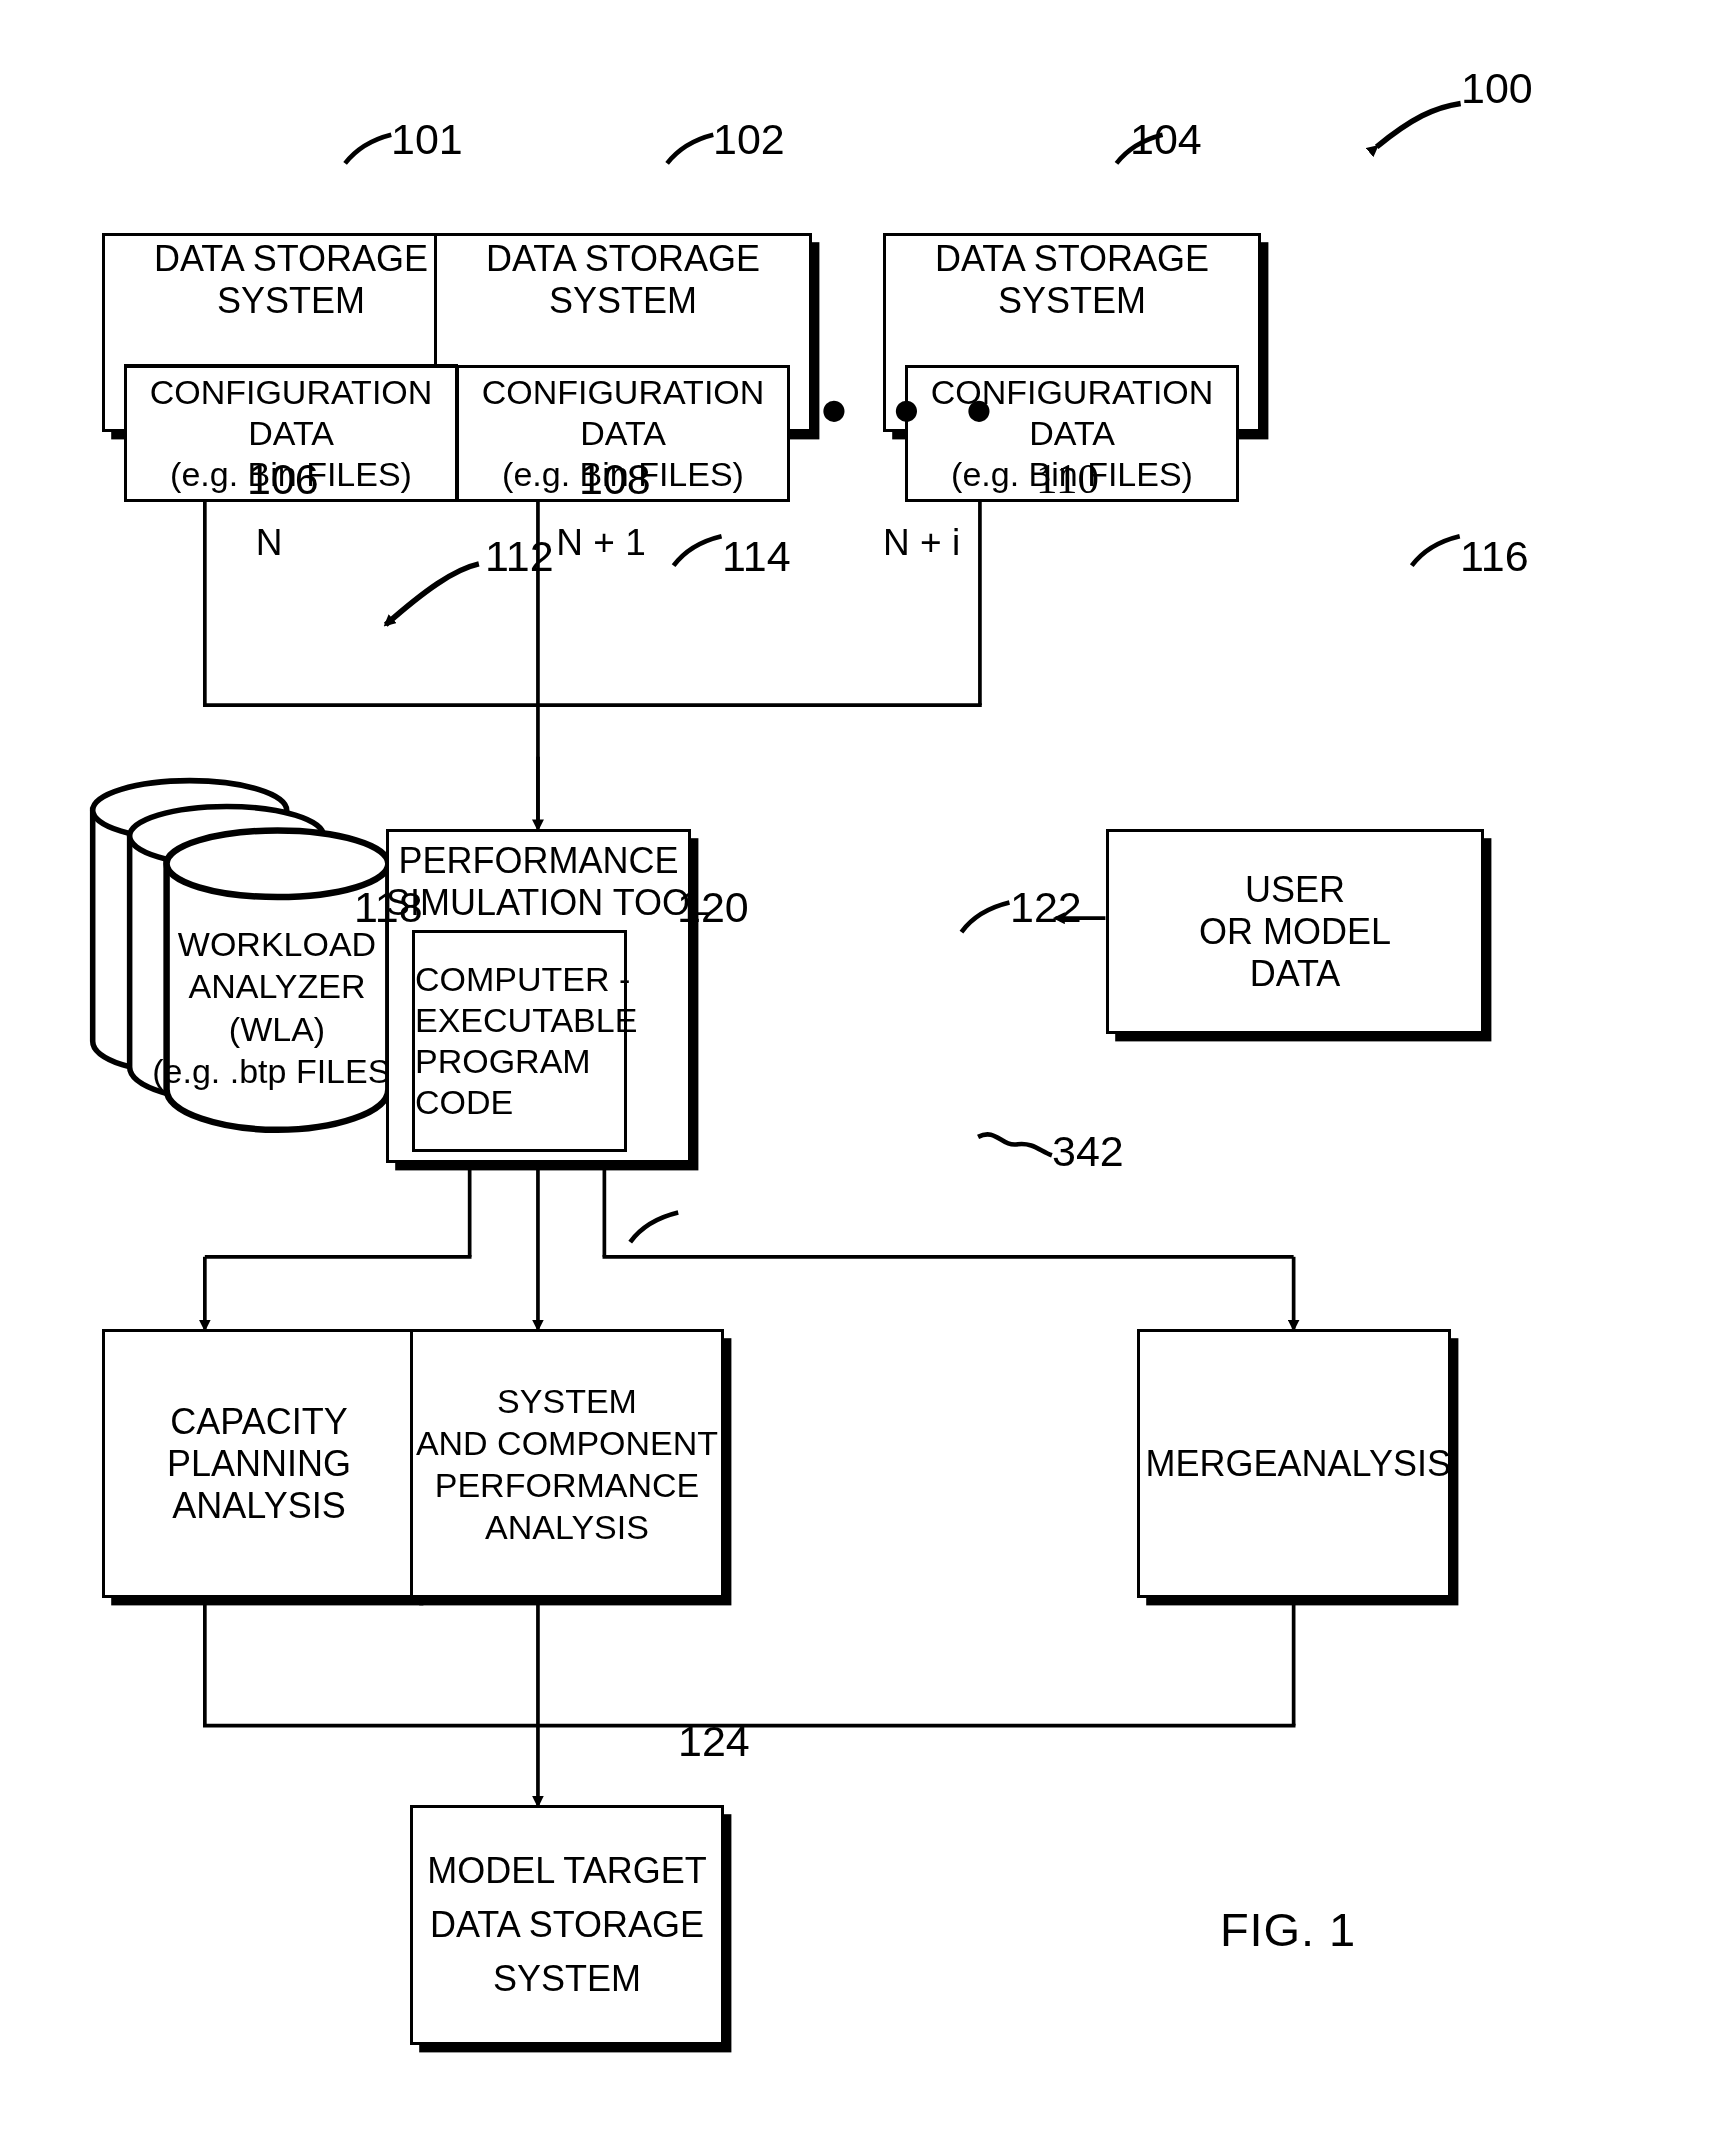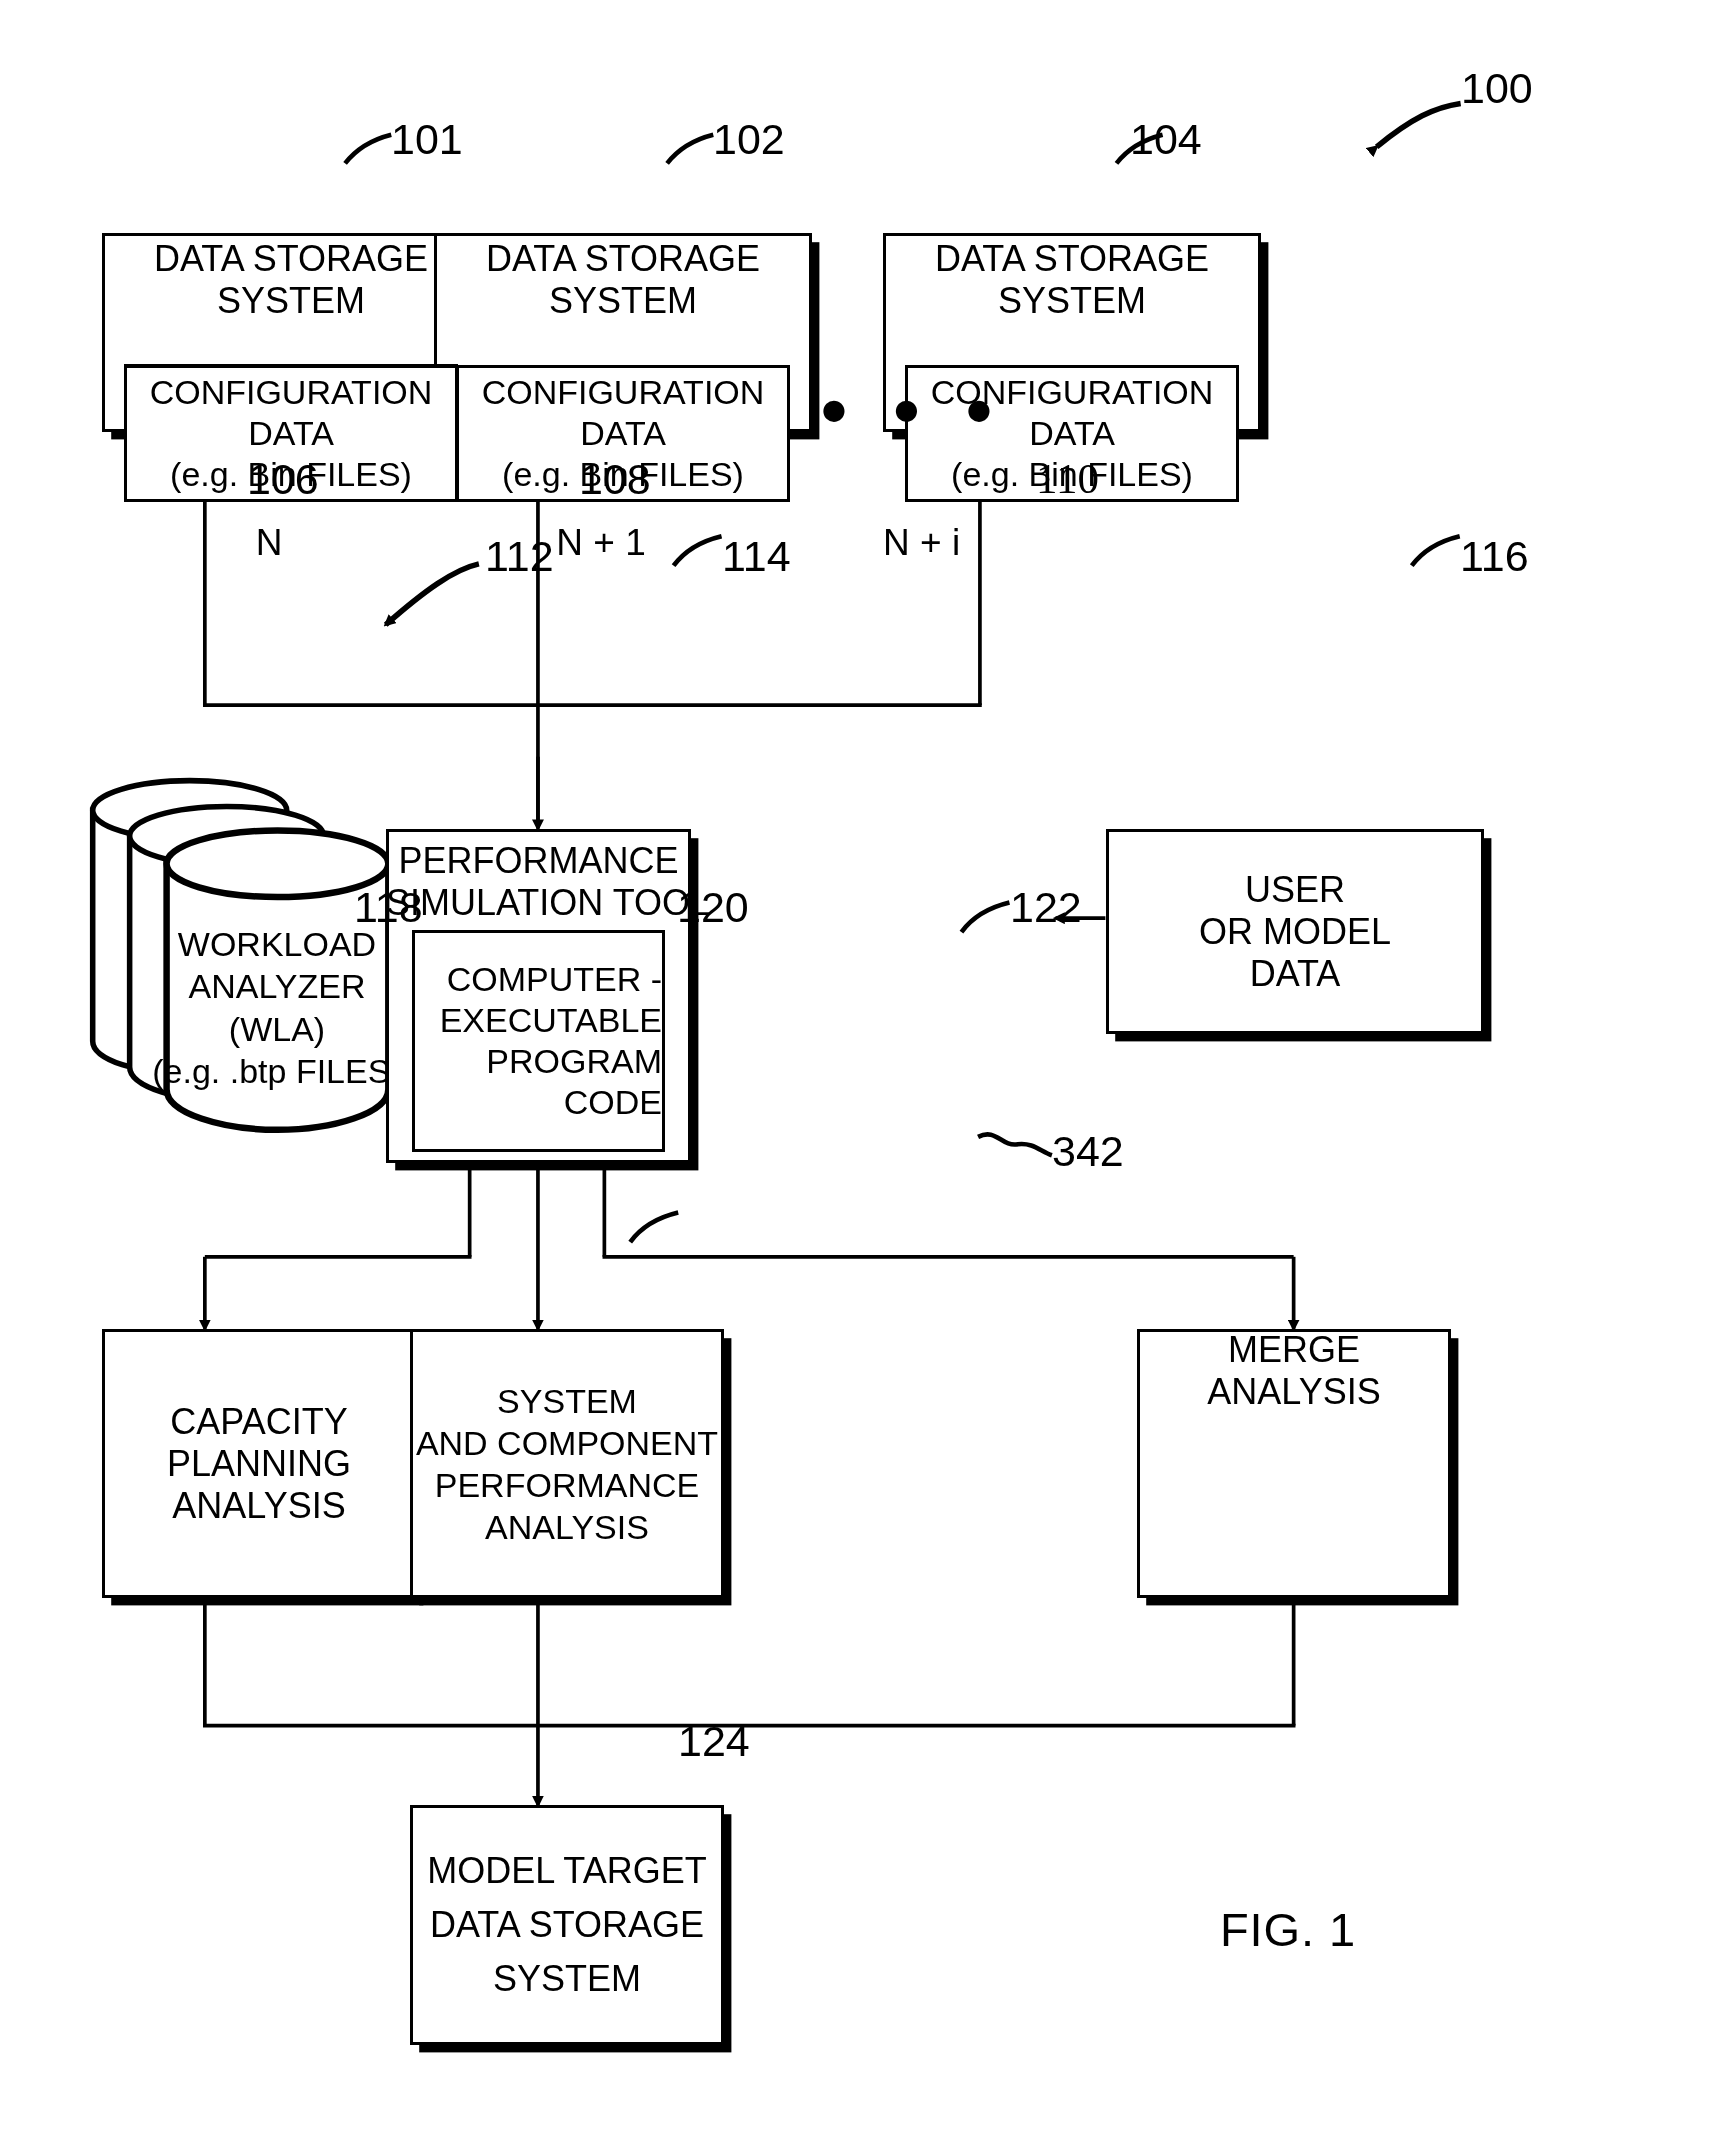--- a/index.html
+++ b/index.html
@@ -241,22 +241,22 @@
     <div class="cyl-text" style="left:78px; top:244px; width:222px;">(WLA)</div>
     <div class="cyl-text" style="left:55px; top:286px; width:268px;">(e.g. .btp FILES)</div>
   </div>
   <div class="ref-num" style="left:485px; top:533px;">112</div>
 
   <div class="pbox" style="left:386px; top:829px; width:305px; height:334px;"></div>
   <div class="abs" style="left:386px; top:840px; width:305px; text-align:center;">
     <div class="title-line">PERFORMANCE</div>
     <div class="title-line">SIMULATION TOOL</div>
   </div>
-  <div class="abs" style="left:412px; top:930px; width:253px; height:222px; border:3.7px solid #000; background:#fff;
-              display:flex; flex-direction:column; justify-content:center; align-items:flex-end;">
+  <div class="abs" style="left:412px; top:930px; width:215px; height:222px; border:3.7px solid #000; background:#fff;
+              display:flex; flex-direction:column; justify-content:center; align-items:flex-start;">
     <div class="body-line">COMPUTER -</div>
     <div class="body-line">EXECUTABLE</div>
     <div class="body-line">PROGRAM</div>
     <div class="body-line">CODE</div>
   </div>
   <div class="ref-num" style="left:722px; top:533px;">114</div>
   <div class="ref-num" style="left:1052px; top:1128px;">342</div>
 
   <div class="pbox" style="left:1106px; top:829px; width:378px; height:205px;"></div>
   <div class="abs" style="left:1106px; top:829px; width:378px; height:205px;
@@ -281,21 +281,21 @@
               display:flex; flex-direction:column; justify-content:center; align-items:center;">
     <div class="title-line" style="font-size:34px;">SYSTEM</div>
     <div class="title-line" style="font-size:34px;">AND COMPONENT</div>
     <div class="title-line" style="font-size:34px;">PERFORMANCE</div>
     <div class="title-line" style="font-size:34px;">ANALYSIS</div>
   </div>
   <div class="ref-num" style="left:677px; top:884px;">120</div>
 
   <div class="pbox" style="left:1137px; top:1329px; width:314px; height:269px;"></div>
   <div class="abs" style="left:1137px; top:1329px; width:314px; height:269px;
-              display:flex; flex-direction:column; justify-content:flex-start; align-items:center;">
+              display:flex; flex-direction:row; justify-content:flex-end; align-items:center;">
     <div class="title-line">MERGE</div>
     <div class="title-line">ANALYSIS</div>
   </div>
   <div class="ref-num" style="left:1010px; top:884px;">122</div>
 
   <div class="pbox" style="left:410px; top:1805px; width:314px; height:240px;"></div>
   <div class="abs" style="left:410px; top:1805px; width:314px; height:240px;
               display:flex; flex-direction:column; justify-content:center; align-items:center;gap:12px;">
     <div class="title-line">MODEL TARGET</div>
     <div class="title-line">DATA STORAGE</div>

